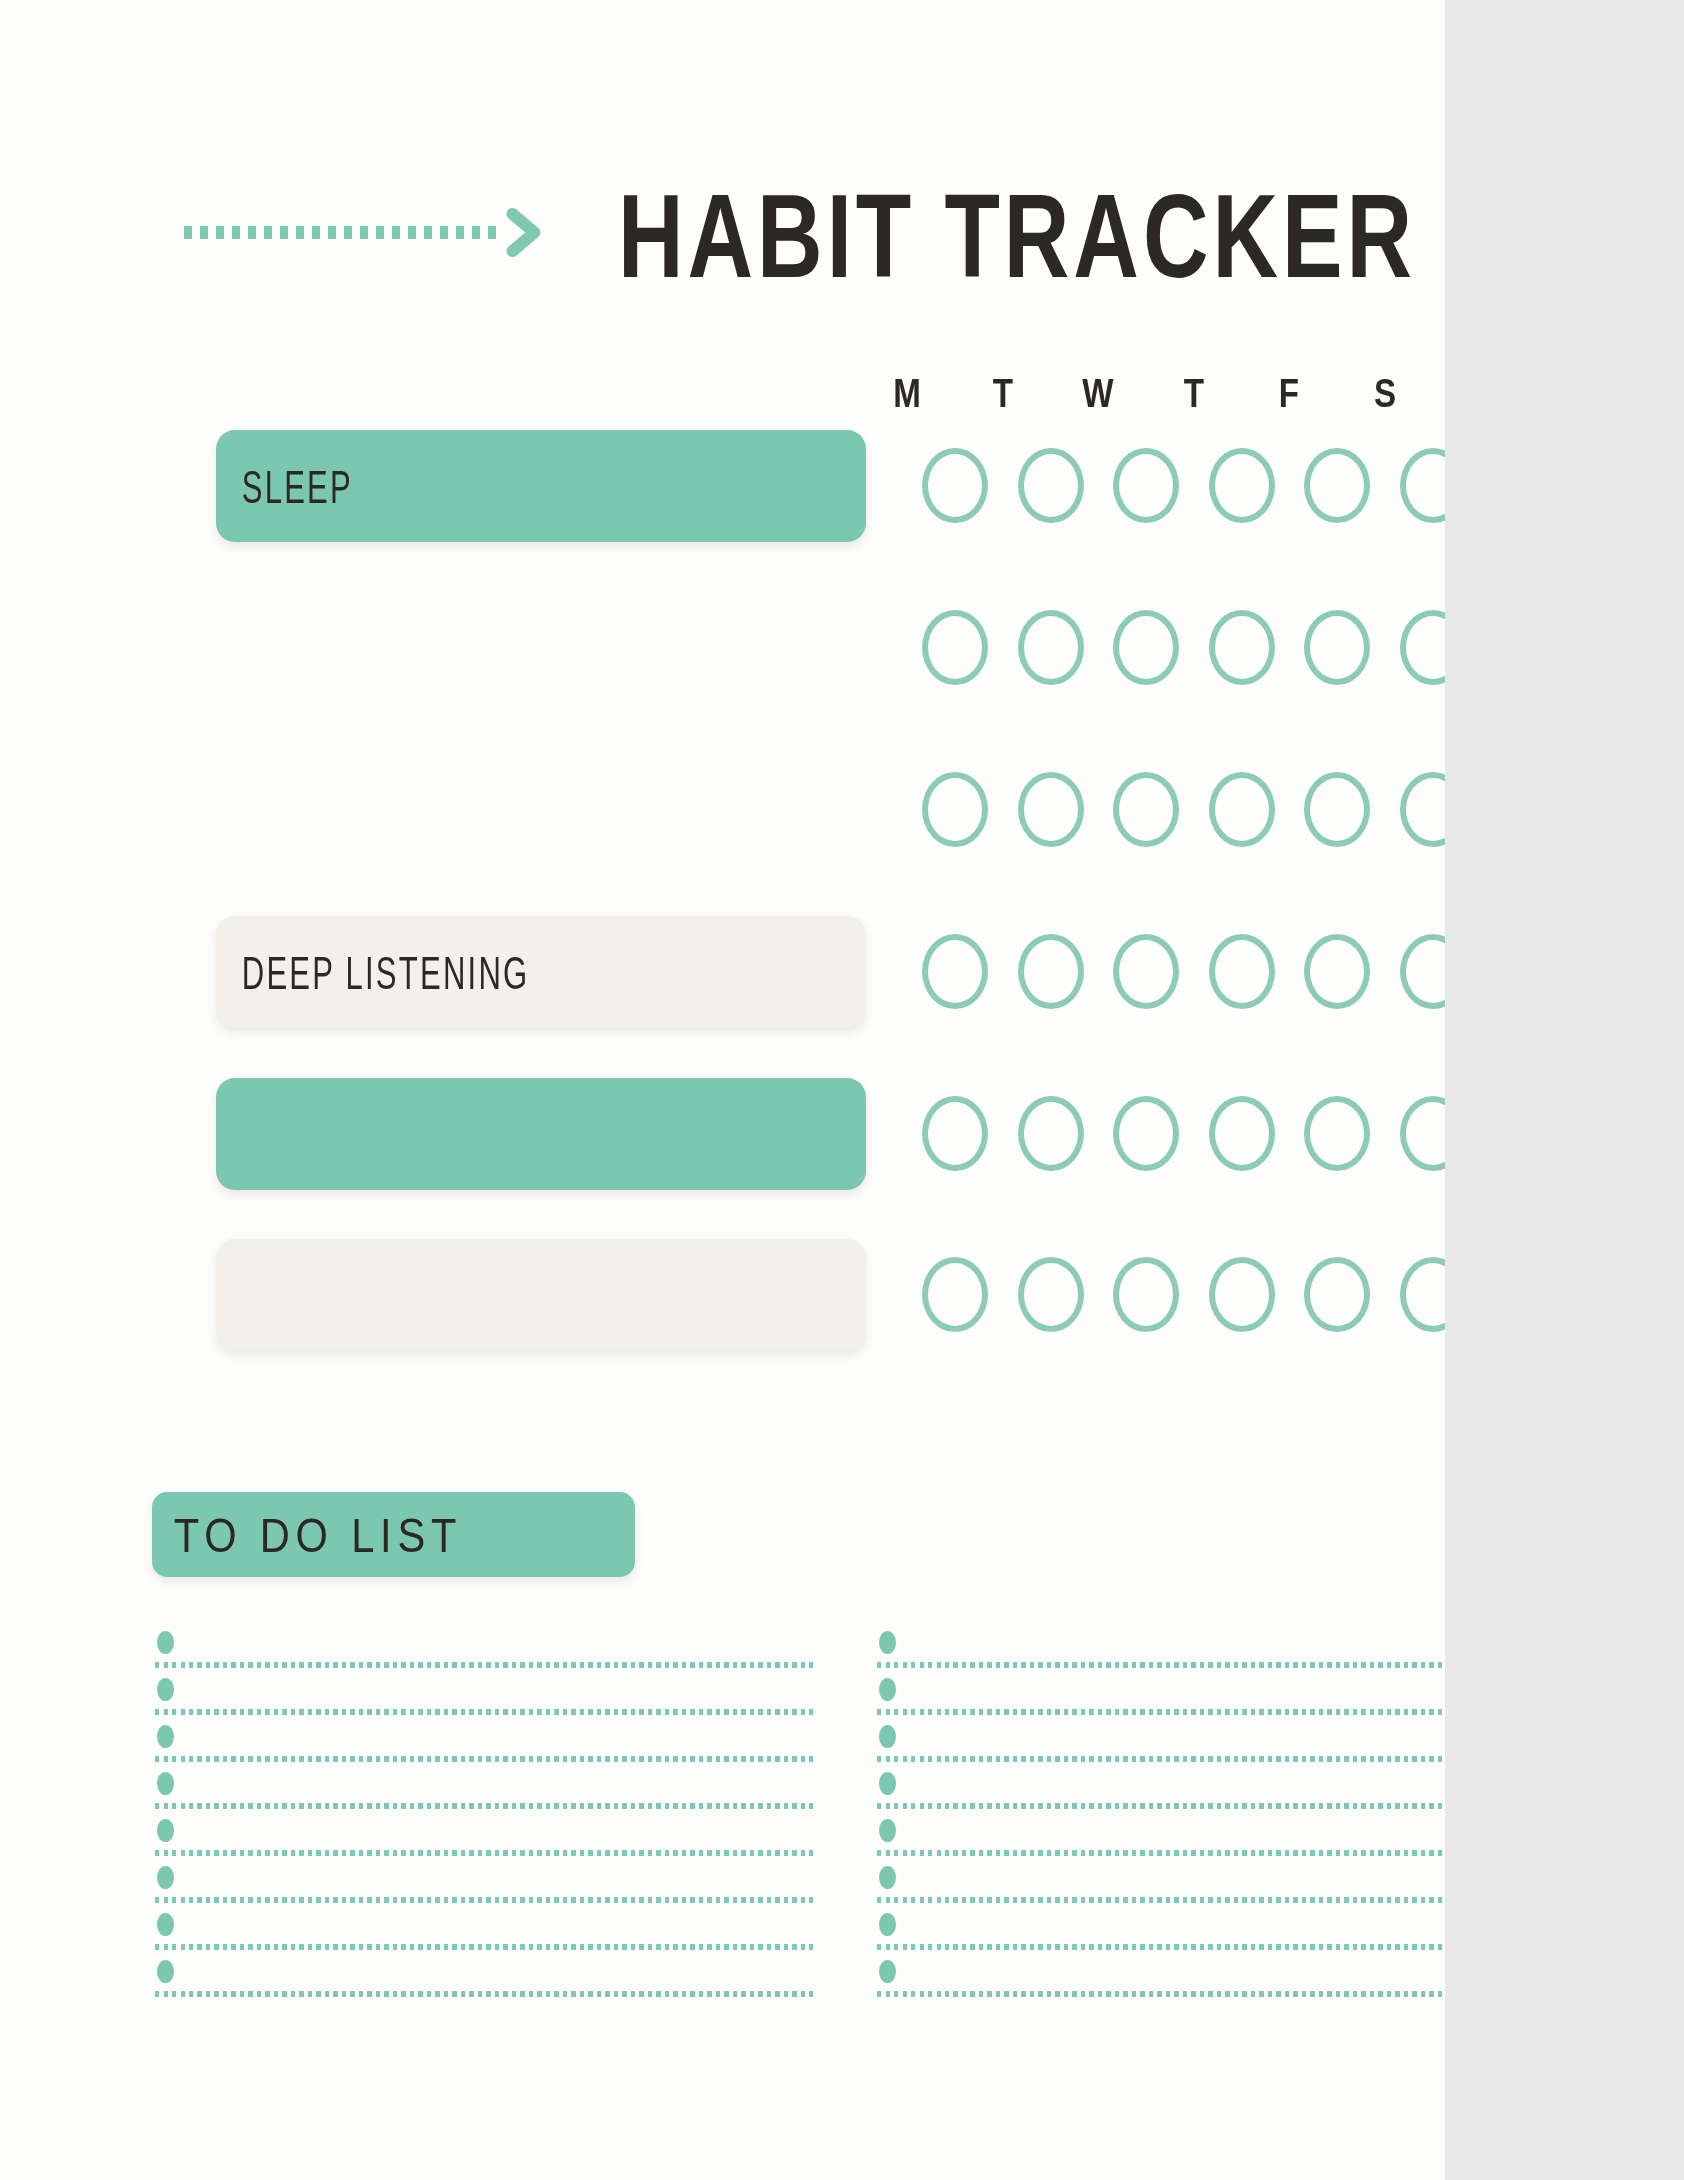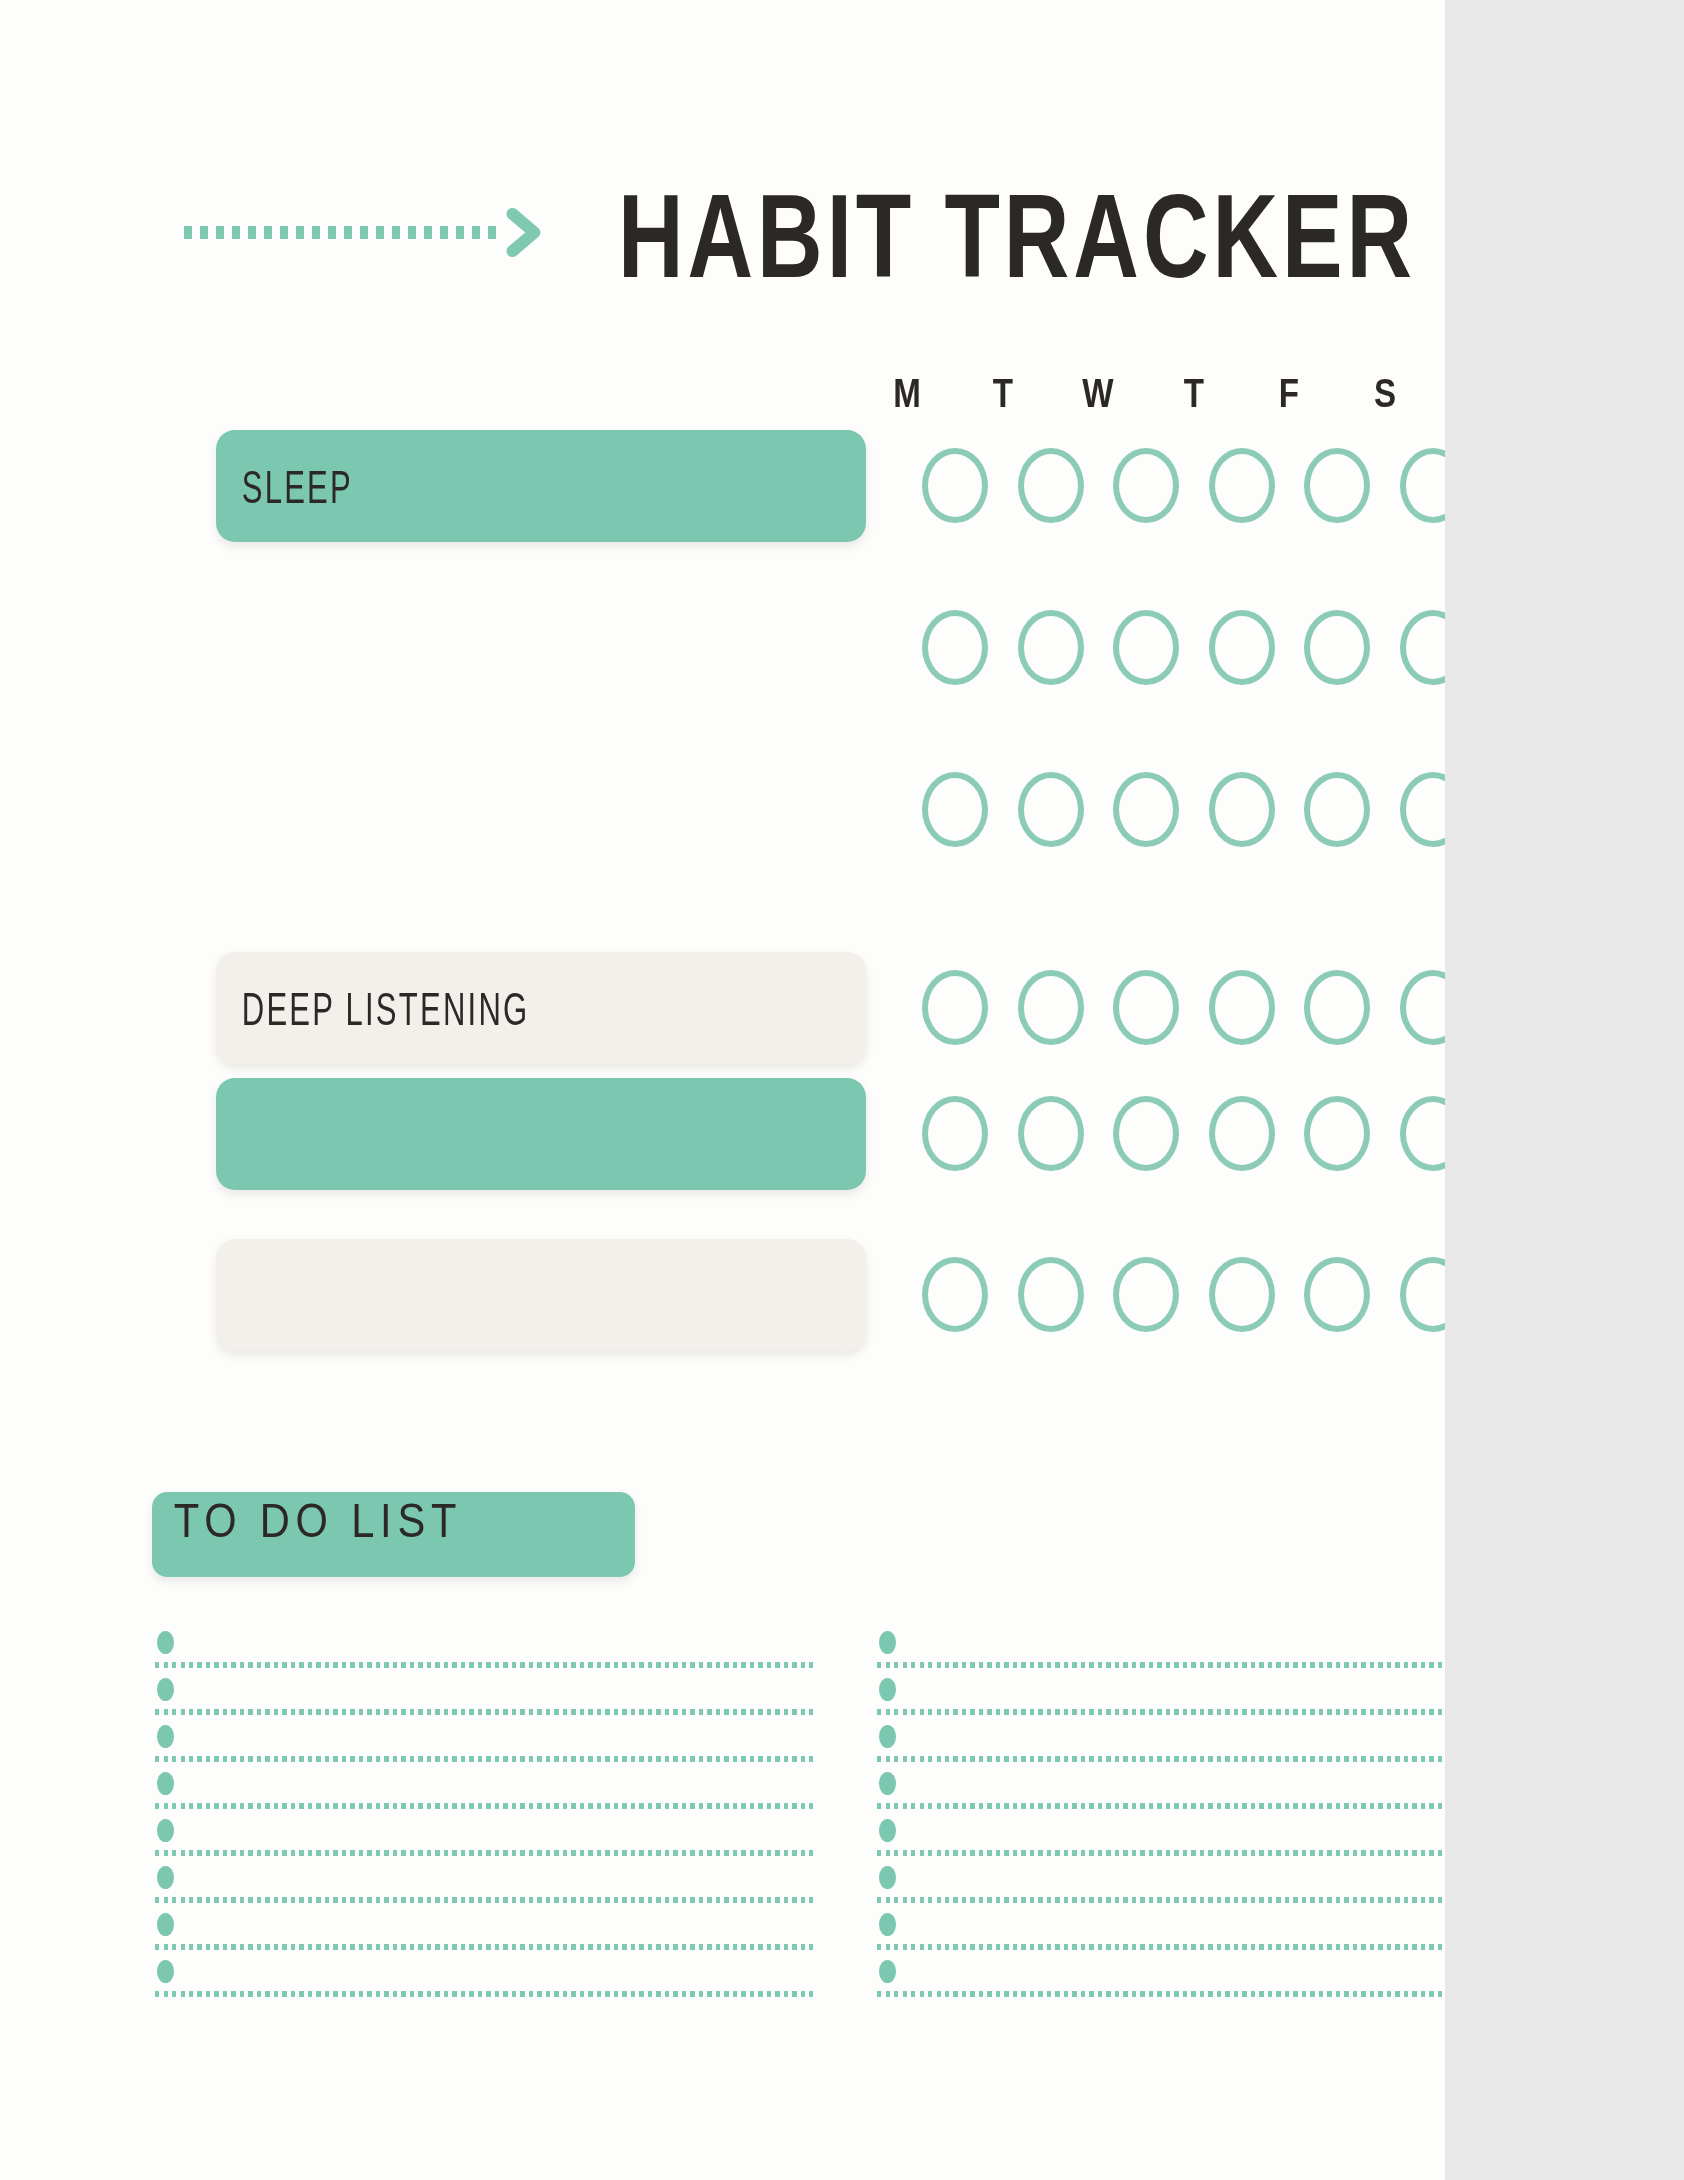--- a/index.html
+++ b/index.html
@@ -48,21 +48,21 @@
   }
   .habit-circle{
     position:absolute;box-sizing:border-box;
     width:66px;height:75px;
     border:6px solid #8ccbb7;border-radius:50%;
     background:transparent;
   }
   
   .section-header{
     position:absolute;top:1492px;height:85px;border-radius:15.3px;
-    background:#7cc7b0;display:flex;align-items:flex-start;
+    background:#7cc7b0;display:flex;align-items:center;
     box-shadow:0 4.3px 8.5px rgba(70,60,50,0.10);
   }
   #todo-header{left:152px;width:483px;}
   #notes-header{left:856px;width:476px;}
   .section-title{
     padding-left:25.6px;font-size:49px;font-weight:500;letter-spacing:6.8px;
     transform:scaleX(0.85);transform-origin:left center;
     white-space:nowrap;color:#2b2825;
   }
   .list-col{position:absolute;top:1620px;}
@@ -126,21 +126,21 @@
       </div>
       <div class="habit-row" style="top: 754px;">
         <div class="habit-circle" style="left: 874px; top: 18.3px;"></div>
         <div class="habit-circle" style="left: 970px; top: 18.3px;"></div>
         <div class="habit-circle" style="left: 1065px; top: 18.3px;"></div>
         <div class="habit-circle" style="left: 1161px; top: 18.3px;"></div>
         <div class="habit-circle" style="left: 1256px; top: 18.3px;"></div>
         <div class="habit-circle" style="left: 1352px; top: 18.3px;"></div>
         <div class="habit-circle" style="left: 1447px; top: 18.3px;"></div>
       </div>
-      <div class="habit-row" style="top: 952px; padding-left: 20px;">
+      <div class="habit-row" style="top: 916px; padding-left: 20px;">
         <div class="habit-box beige">
           <span class="habit-label">DEEP LISTENING</span>
         </div>
         <div class="habit-circle" style="left: 874px; top: 18.3px;"></div>
         <div class="habit-circle" style="left: 970px; top: 18.3px;"></div>
         <div class="habit-circle" style="left: 1065px; top: 18.3px;"></div>
         <div class="habit-circle" style="left: 1161px; top: 18.3px;"></div>
         <div class="habit-circle" style="left: 1256px; top: 18.3px;"></div>
         <div class="habit-circle" style="left: 1352px; top: 18.3px;"></div>
         <div class="habit-circle" style="left: 1447px; top: 18.3px;"></div>

